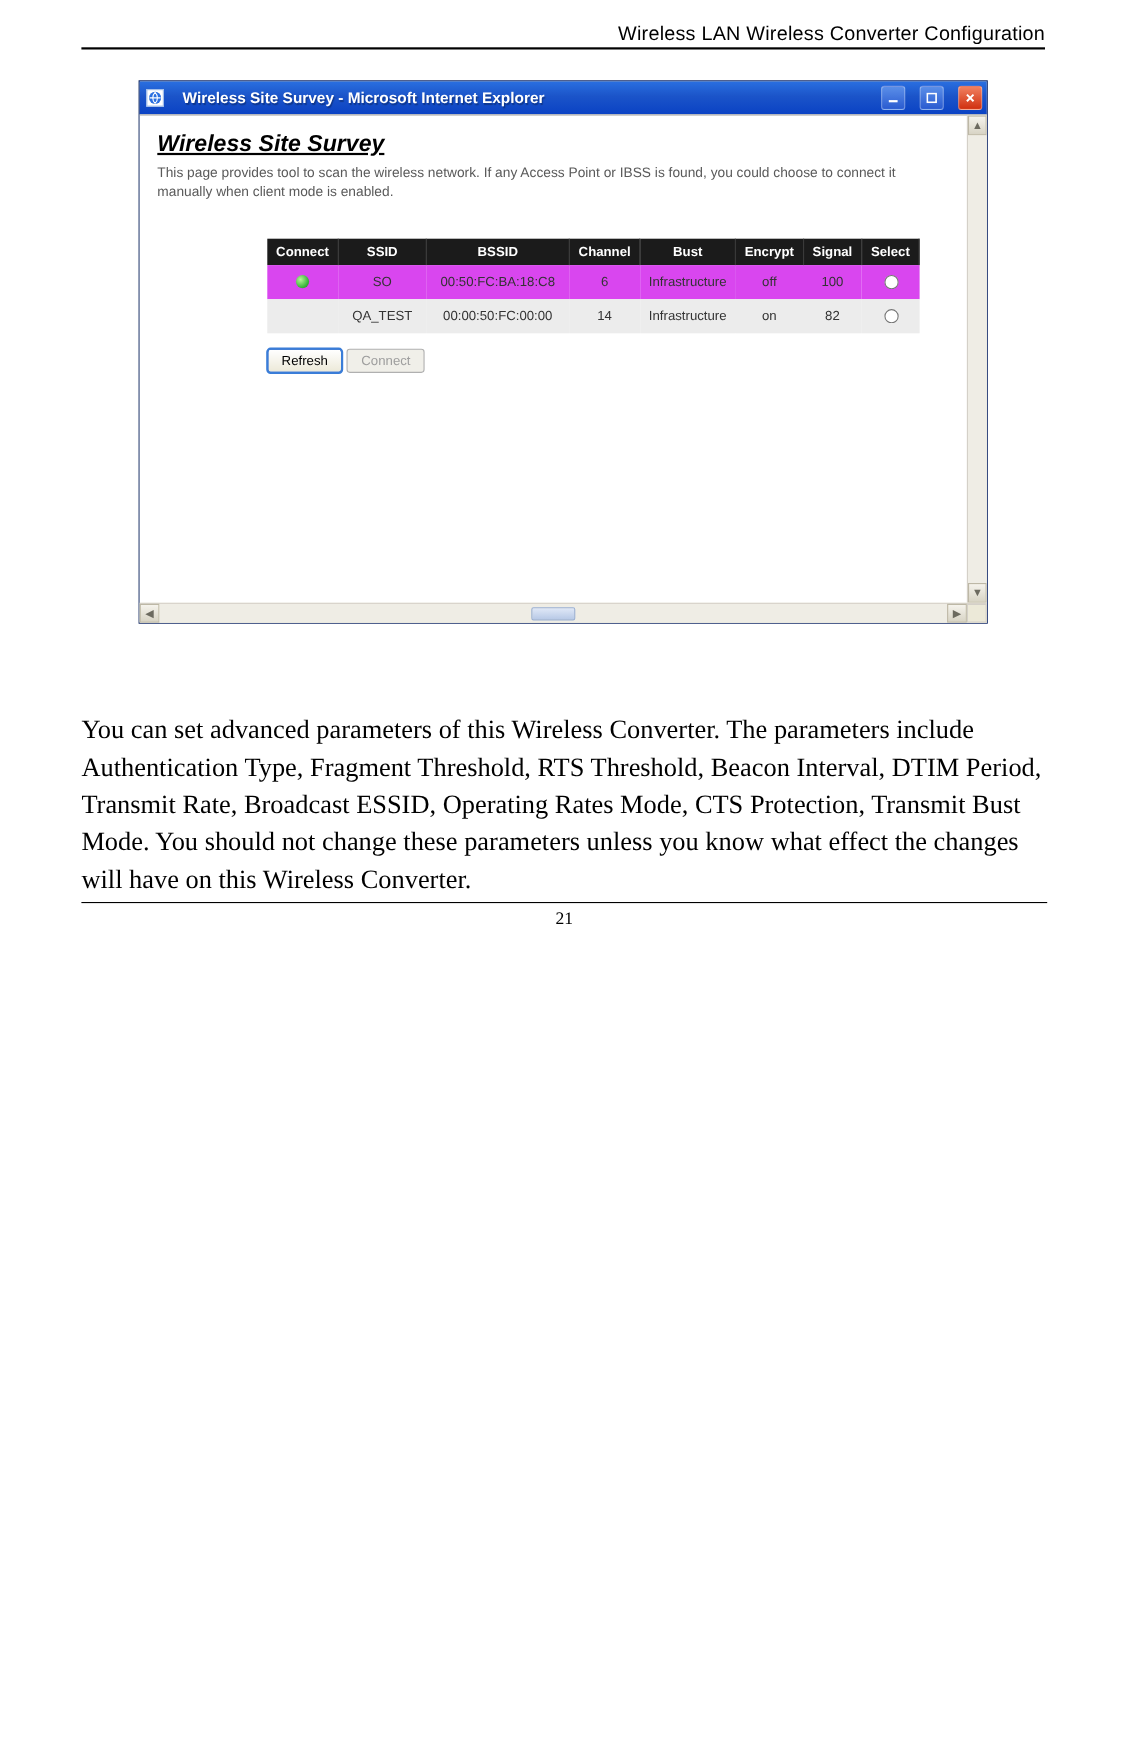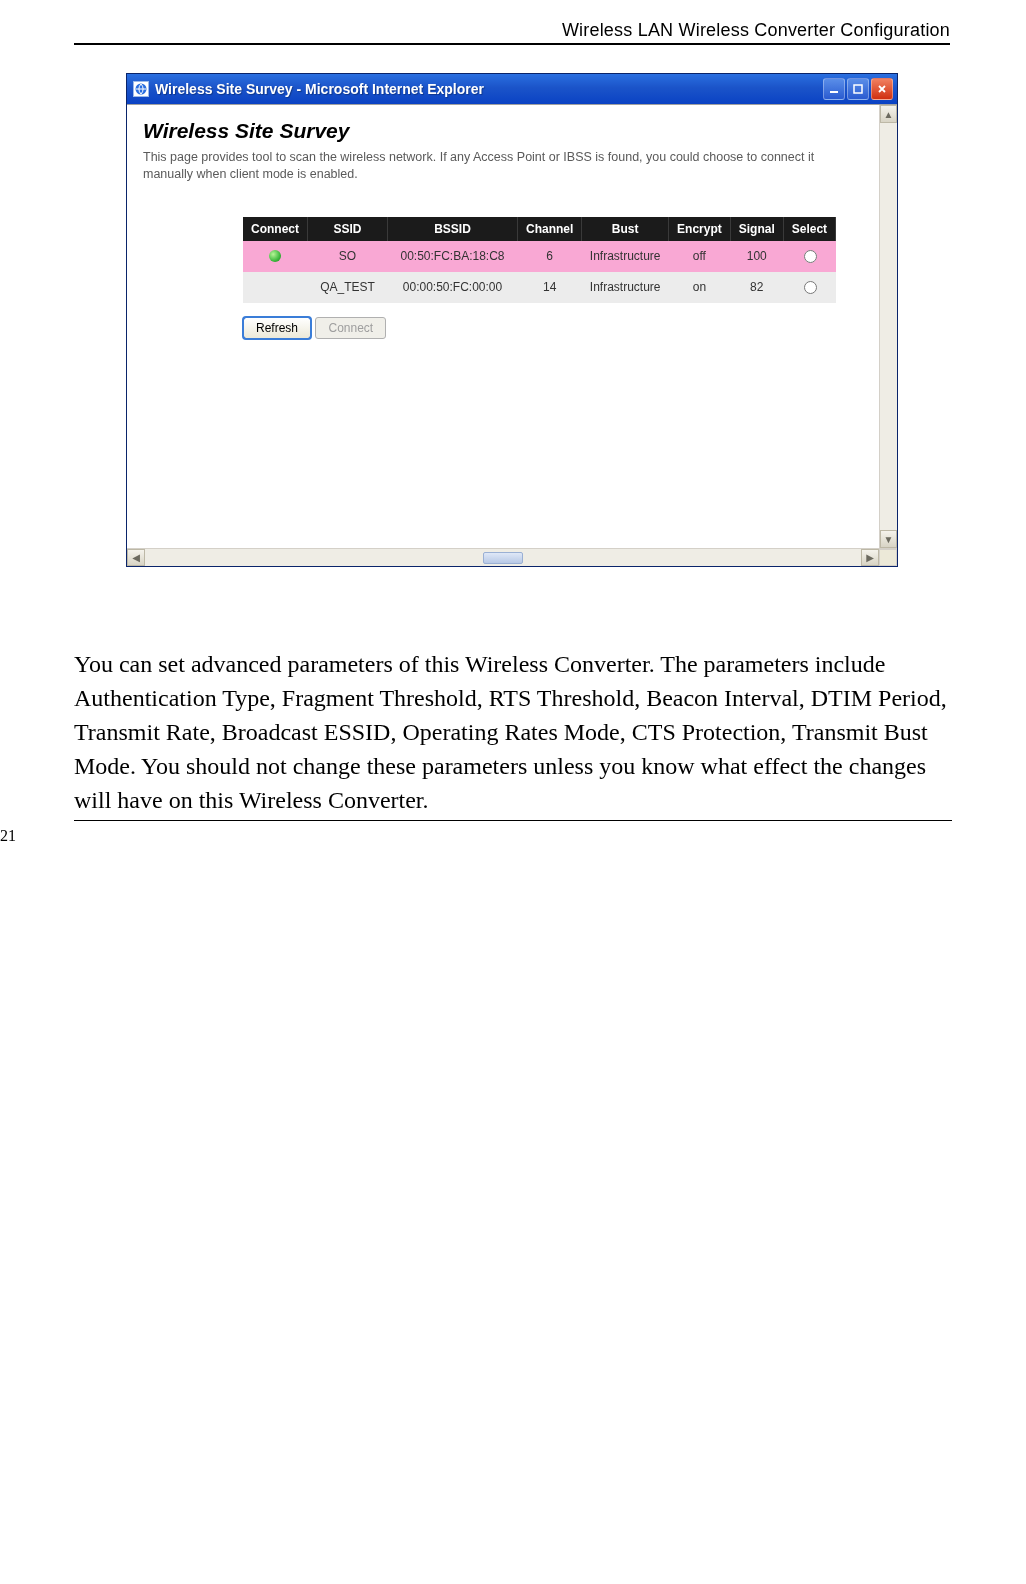--- a/index.html
+++ b/index.html
@@ -35,20 +35,21 @@
   .titlebar {
     height: 30px;
     background: linear-gradient(to bottom, #2a6fe0 0%, #1b54c9 45%, #0a42c4 100%);
     display: flex;
     align-items: center;
     color: #fff;
     font-size: 14px;
     font-weight: bold;
     padding: 0 4px 0 6px;
     text-shadow: 1px 1px 1px rgba(0,0,0,0.3);
+    gap: 11px;
   }
   .title-icon {
     width: 16px; height: 16px;
     background: #fff;
     margin-right: 6px;
     display: inline-block;
     border: 1px solid #9bb9e8;
   }
   .title-icon svg { display:block; }
   .titlebar-spacer { flex: 1; }
@@ -127,20 +128,21 @@
   .hsb-corner {
     width:18px;
     background:#ece9d8;
     border:1px solid #d4d0c8;
   }
   .page-title {
     font-size: 21px;
     font-weight: bold;
     font-style: italic;
     margin: 6px 0 6px 0;
+    text-decoration: underline;
   }
   .page-desc {
     font-size: 12.5px;
     color: #5a5a5a;
     line-height: 1.35;
     margin-bottom: 34px;
     max-width: 680px;
   }
   .survey-table {
     margin-left: 100px;
@@ -156,21 +158,21 @@
     font-size: 12px;
     text-align: center;
   }
   .survey-table th:first-child { border-left: none; }
   .survey-table td {
     padding: 6px 8px;
     text-align: center;
     color: #333;
     font-size: 12px;
   }
-  .survey-table tr.row-odd td { background: #f9a8d4; }
+  .survey-table tr.row-odd td { background: #d946ef; }
   .survey-table tr.row-even td { background: #ececec; }
   .connect-dot {
     width:12px;height:12px;border-radius:50%;
     background: radial-gradient(circle at 35% 35%, #b6f596, #3fb93f 60%, #1a7a1a);
     margin:0 auto; display:block;
   }
   .radio-cell input[type=radio]{
     width:13px;height:13px;
   }
   .btn-row {
@@ -205,20 +207,21 @@
     font-family: "Times New Roman", serif;
     font-size: 24px;
     line-height: 1.42;
     margin: 0;
     text-align: left;
   }
   .page-number {
     position: absolute;
     bottom: 12px;
     left: 0; right: 0;
+    text-align: center;
     font-family: "Times New Roman", serif;
     font-size: 16px;
   }
   .page-number::before{
     content:"";
     display:block;
     border-top:1px solid #000;
     width:878px;
     margin:0 auto 6px auto;
   }

